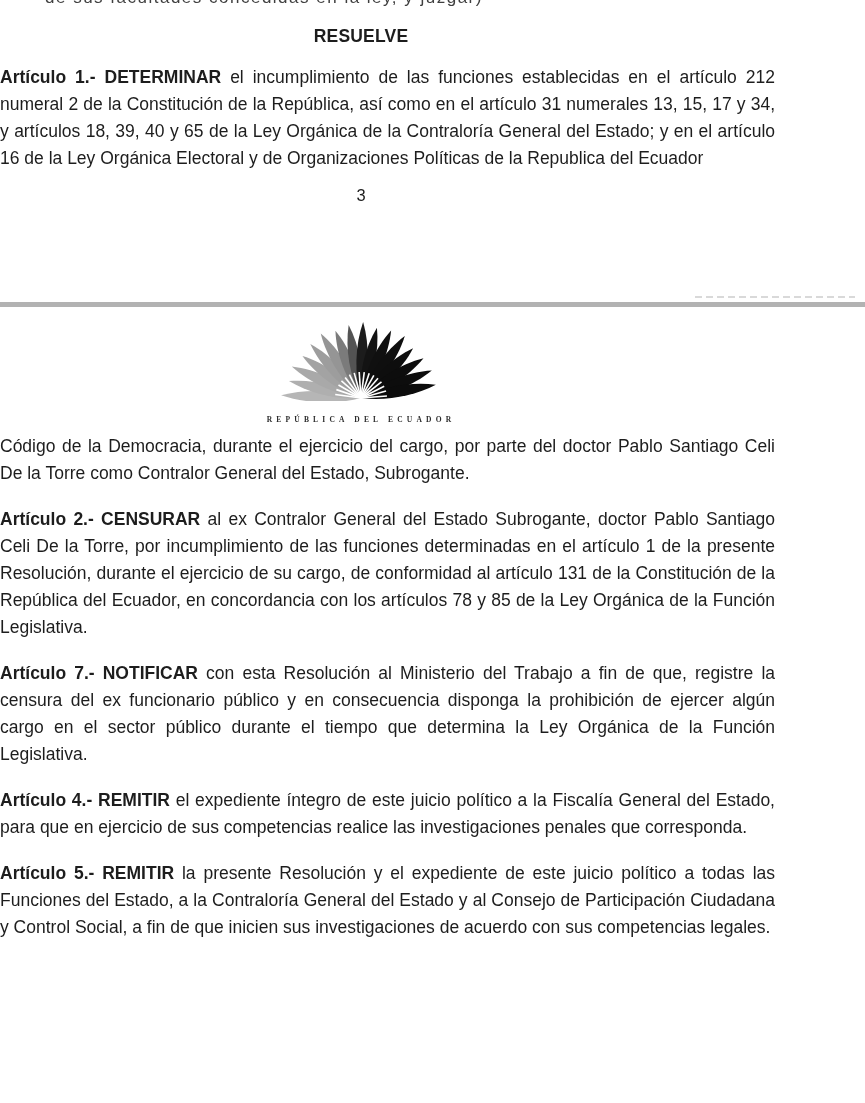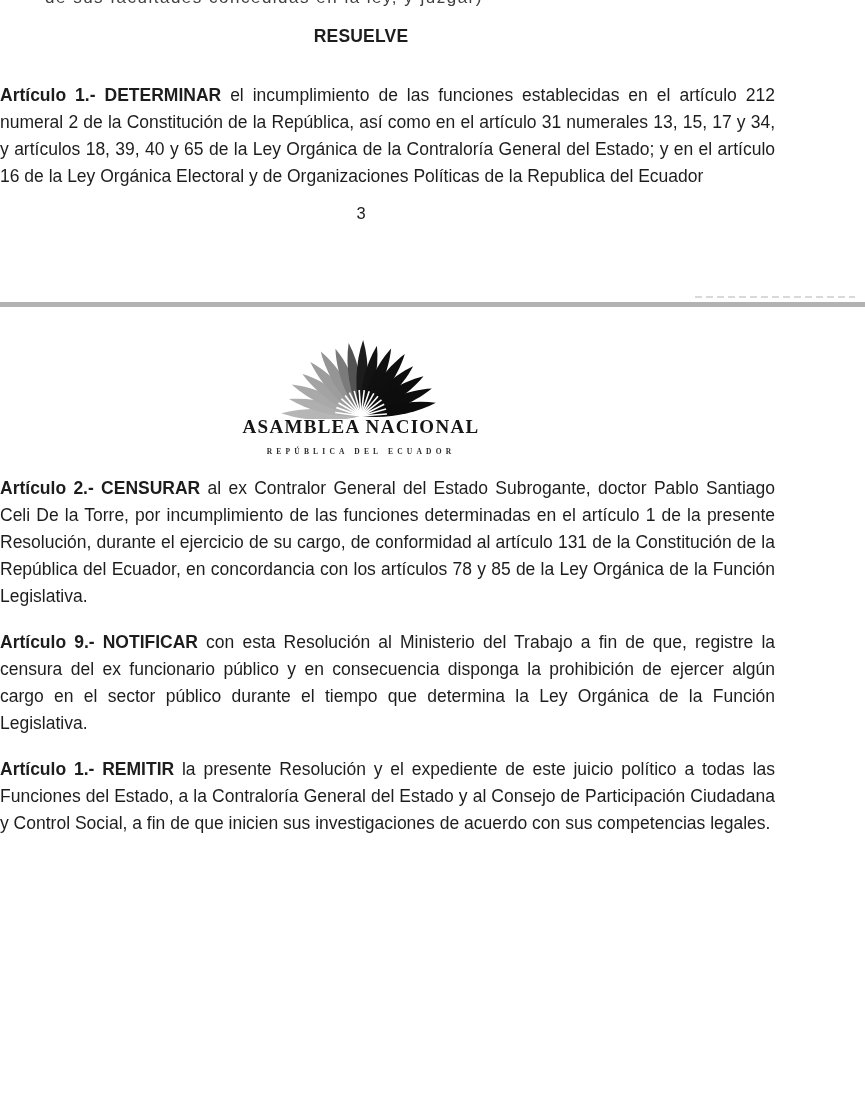--- a/index.html
+++ b/index.html
@@ -42,21 +42,21 @@
     letter-spacing: 0.2px;
   }
   .para {
     width: 775px;
     margin: 19px auto 0;
     font-size: 17.5px;
     line-height: 27px;
     text-align: justify;
   }
   .para b { font-weight: 700; }
-  .first-para { margin-top: 35px; }
+  .first-para { margin-top: 17px; }
   .pagenum {
     text-align: center;
     font-size: 16.5px;
     margin-top: 14px;
   }
   .pagebreak {
     position: absolute;
     top: 302px;
     left: 0;
     width: 865px;
@@ -146,27 +146,28 @@
           <rect x="-0.8" y="-26" width="1.6" height="26" fill="#ffffff" transform="translate(88,79) rotate(7.199999999999994)"></rect>
           <rect x="-0.8" y="-26" width="1.6" height="26" fill="#ffffff" transform="translate(88,79) rotate(18.4)"></rect>
           <rect x="-0.8" y="-26" width="1.6" height="26" fill="#ffffff" transform="translate(88,79) rotate(29.6)"></rect>
           <rect x="-0.8" y="-26" width="1.6" height="26" fill="#ffffff" transform="translate(88,79) rotate(40.79999999999999)"></rect>
           <rect x="-0.8" y="-26" width="1.6" height="26" fill="#ffffff" transform="translate(88,79) rotate(51.99999999999998)"></rect>
           <rect x="-0.8" y="-26" width="1.6" height="26" fill="#ffffff" transform="translate(88,79) rotate(63.199999999999996)"></rect>
           <rect x="-0.8" y="-26" width="1.6" height="26" fill="#ffffff" transform="translate(88,79) rotate(74.39999999999998)"></rect>
           <rect x="-0.8" y="-26" width="1.6" height="26" fill="#ffffff" transform="translate(88,79) rotate(85.6)"></rect>
         </g>
     </svg>
-    <div class="logo-title">ASAMBLEA NACIONAL</div>
     <div class="logo-sub">REPÚBLICA DEL ECUADOR</div>
   </div>
 
+  <p class="para continuation">Código de la Democracia, durante el ejercicio del cargo, por parte del doctor Pablo Santiago Celi De la Torre como Contralor General del Estado, Subrogante.</p>
 
   <p class="para"><b>Artículo 2.- CENSURAR</b><span> al ex Contralor General del Estado Subrogante, doctor Pablo Santiago Celi De la Torre, por incumplimiento de las funciones determinadas en el artículo 1 de la presente Resolución, durante el ejercicio de su cargo, de conformidad al artículo 131 de la Constitución de la República del Ecuador, en concordancia con los artículos 78 y 85 de la Ley Orgánica de la Función Legislativa.</span></p>
 
-  <p class="para"><b>Artículo 9.- NOTIFICAR</b><span> con esta Resolución al Ministerio del Trabajo a fin de que, registre la censura del ex funcionario público y en consecuencia disponga la prohibición de ejercer algún cargo en el sector público durante el tiempo que determina la Ley Orgánica de la Función Legislativa.</span></p>
+  <p class="para"><b>Artículo 7.- NOTIFICAR</b><span> con esta Resolución al Ministerio del Trabajo a fin de que, registre la censura del ex funcionario público y en consecuencia disponga la prohibición de ejercer algún cargo en el sector público durante el tiempo que determina la Ley Orgánica de la Función Legislativa.</span></p>
 
+  <p class="para"><b>Artículo 4.- REMITIR</b><span> el expediente íntegro de este juicio político a la Fiscalía General del Estado, para que en ejercicio de sus competencias realice las investigaciones penales que corresponda.</span></p>
 
-  <p class="para"><b>Artículo 1.- REMITIR</b><span> la presente Resolución y el expediente de este juicio político a todas las Funciones del Estado, a la Contraloría General del Estado y al Consejo de Participación Ciudadana y Control Social, a fin de que inicien sus investigaciones de acuerdo con sus competencias legales.</span></p>
+  <p class="para"><b>Artículo 5.- REMITIR</b><span> la presente Resolución y el expediente de este juicio político a todas las Funciones del Estado, a la Contraloría General del Estado y al Consejo de Participación Ciudadana y Control Social, a fin de que inicien sus investigaciones de acuerdo con sus competencias legales.</span></p>
 
 
 
 </div>
 
 </body></html>

